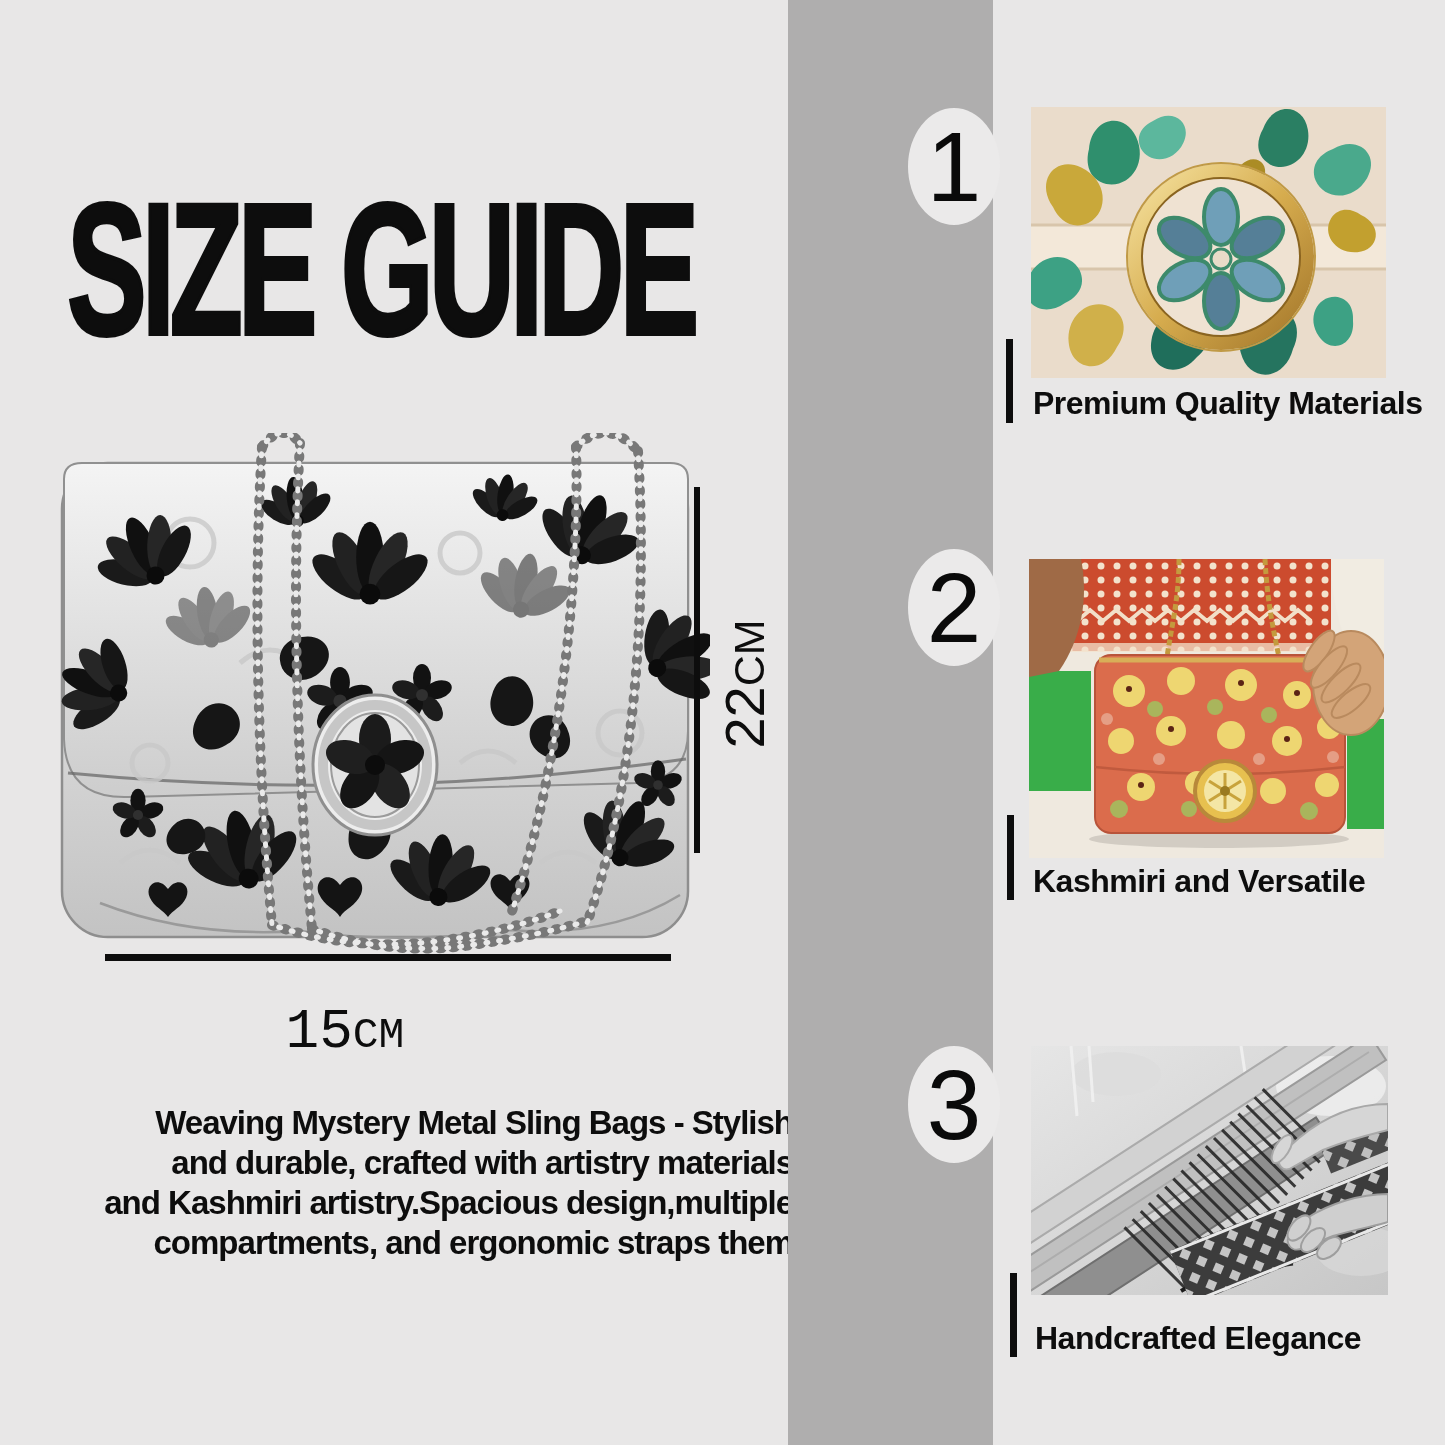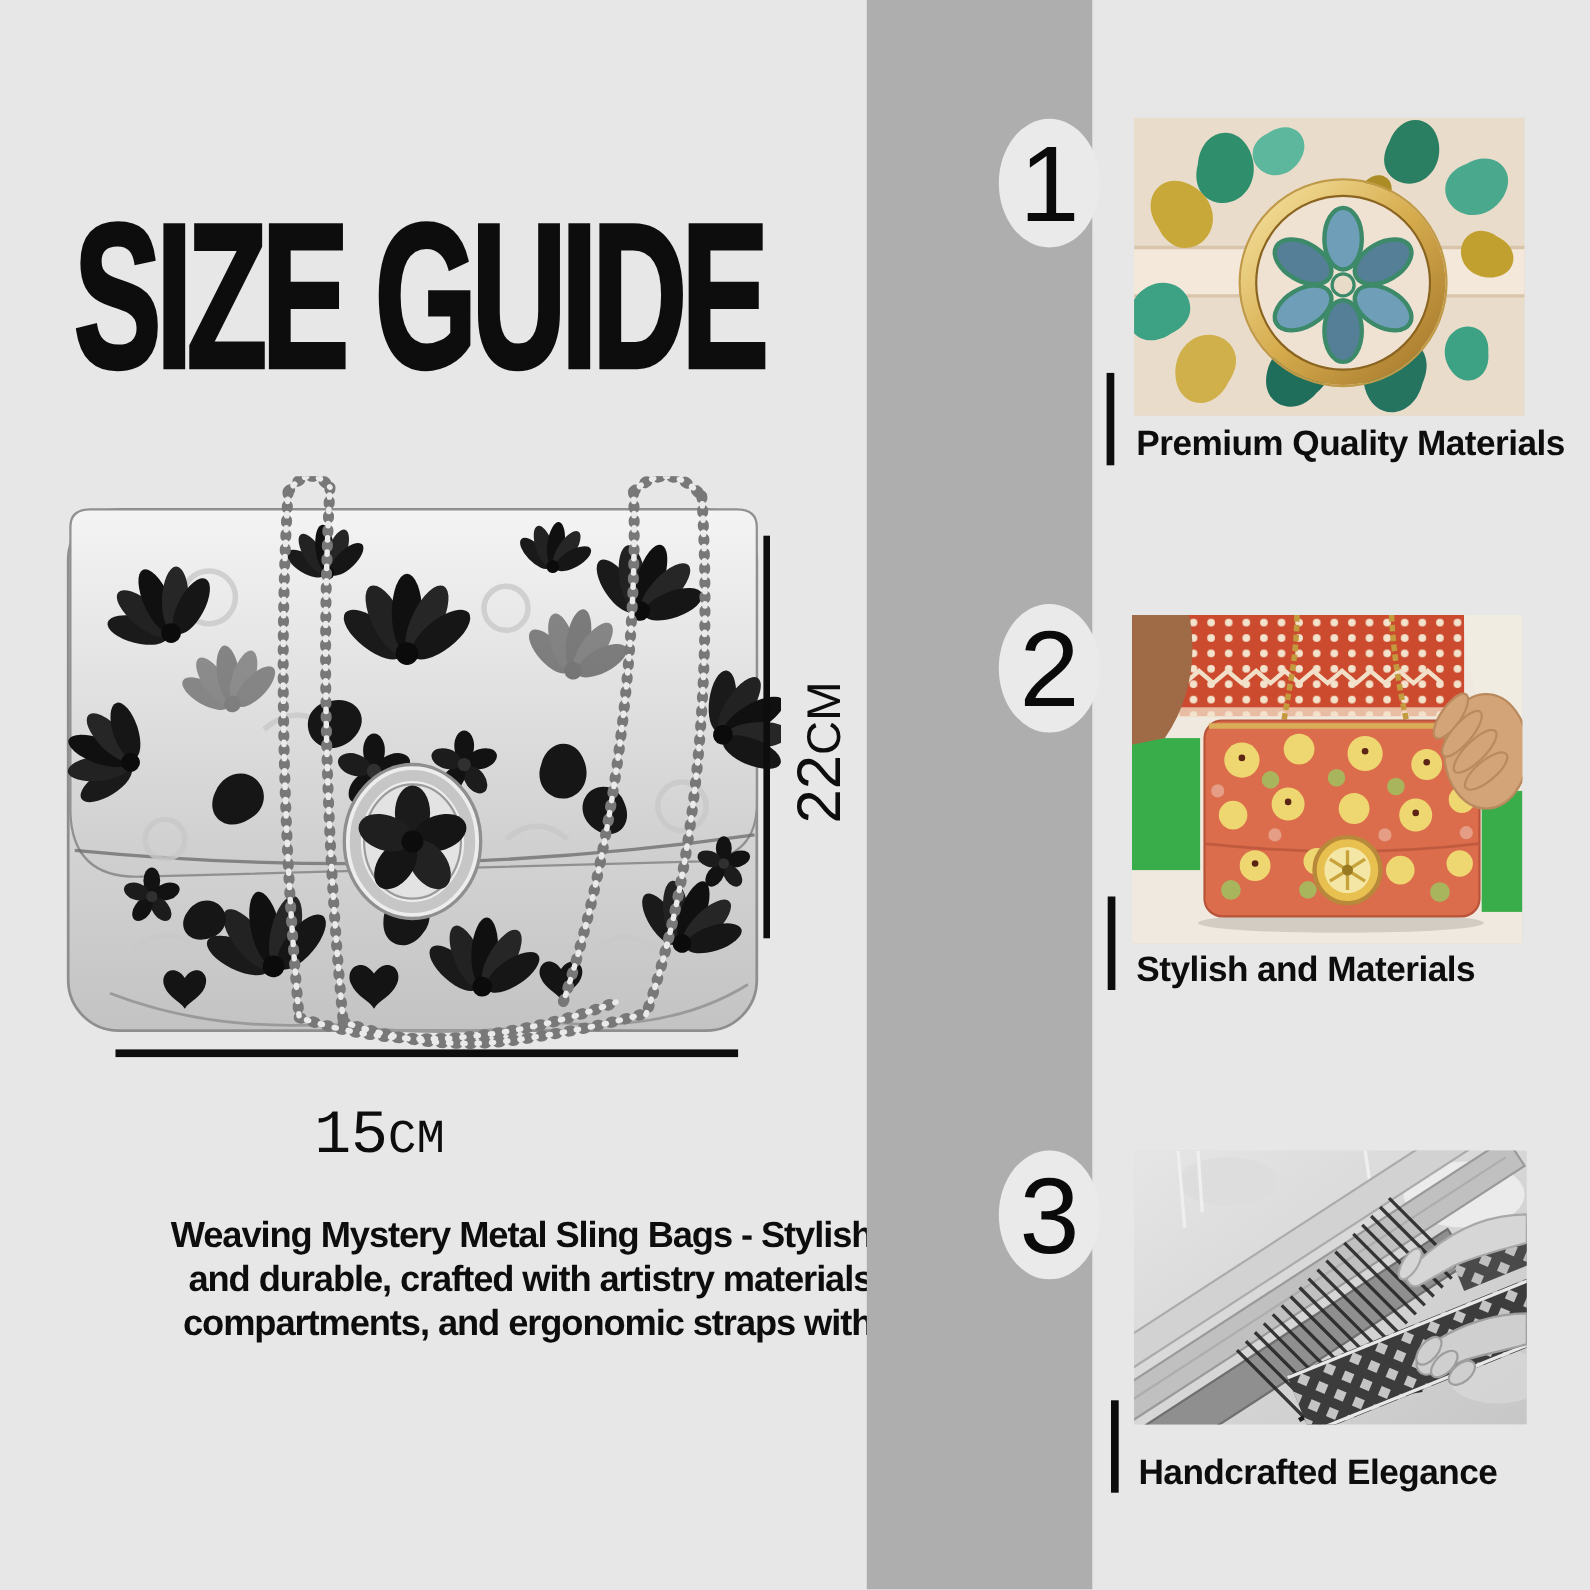--- a/index.html
+++ b/index.html
@@ -180,21 +180,22 @@
 
 <div class="abs dim-line" id="height-line"></div>
 <div class="abs dim-label" id="height-label"><span class="dim-val">22</span><span class="dim-unit">CM</span></div>
 
 <div class="abs dim-line" id="width-line"></div>
 <div class="abs dim-label" id="width-label"><span class="dim-val">15</span><span class="dim-unit">CM</span></div>
 
 <div class="abs" id="description">
   <div class="desc-line">Weaving Mystery Metal Sling Bags - Stylish</div>
   <div class="desc-line">and durable, crafted with artistry materials</div>
-  <div class="desc-line">compartments, and ergonomic straps with</div>
+  <div class="desc-line">and Kashmiri artistry.Spacious design,multiple</div>
+  <div class="desc-line">compartments, and ergonomic straps them</div>
 </div>
 
 <div class="abs" id="accent-bar" style="background:#afaeae;"></div>
 
 <div class="abs feature-circle" style="left:908px;top:108px;">
   <span class="feature-number">1</span>
 </div>
 <svg class="abs feature-img" style="left:1031px;top:107px;" width="355" height="271" viewBox="0 0 355 271">
   <defs>
     <linearGradient id="gold" x1="0" y1="0" x2="1" y2="1">
@@ -309,21 +310,21 @@
   <circle cx="196" cy="232" r="5" fill="#9a7a20"></circle>
   <g fill="#d3a478" stroke="#b98a5e" stroke-width="2">
     <ellipse cx="322" cy="124" rx="38" ry="52"></ellipse>
     <ellipse cx="290" cy="92" rx="9" ry="24" transform="rotate(35 290 92)"></ellipse>
     <ellipse cx="300" cy="108" rx="9" ry="26" transform="rotate(40 300 108)"></ellipse>
     <ellipse cx="312" cy="124" rx="9" ry="26" transform="rotate(45 312 124)"></ellipse>
     <ellipse cx="322" cy="142" rx="9" ry="24" transform="rotate(50 322 142)"></ellipse>
   </g>
 </svg>
 <div class="abs caption-tick" style="left:1007px;top:815px;height:85px;"></div>
-<div class="abs feature-caption" style="left:1033px;top:863px;">Stylish and Materials</div>
+<div class="abs feature-caption" style="left:1033px;top:863px;">Kashmiri and Versatile</div>
 
 <div class="abs feature-circle" style="left:908px;top:1046px;">
   <span class="feature-number">3</span>
 </div>
 <svg class="abs feature-img" style="left:1031px;top:1046px;" width="357" height="249" viewBox="0 0 357 249">
   <defs>
     <linearGradient id="g3bg" x1="0" y1="0" x2="1" y2="1">
       <stop offset="0" stop-color="#e6e6e6"></stop>
         <stop offset="1" stop-color="#c7c7c7"></stop>
     </linearGradient>

